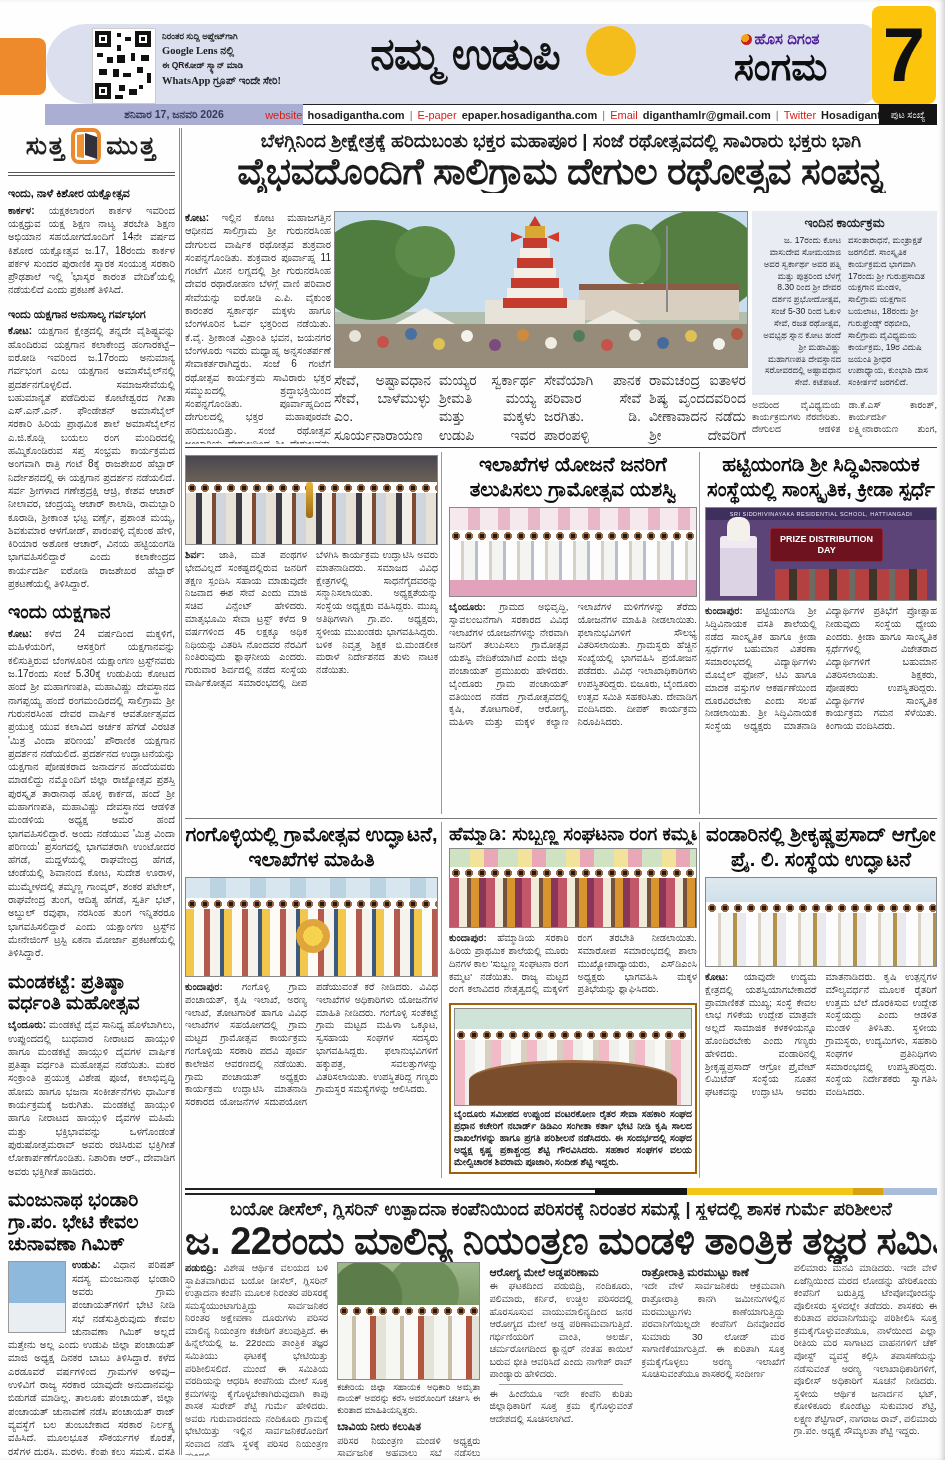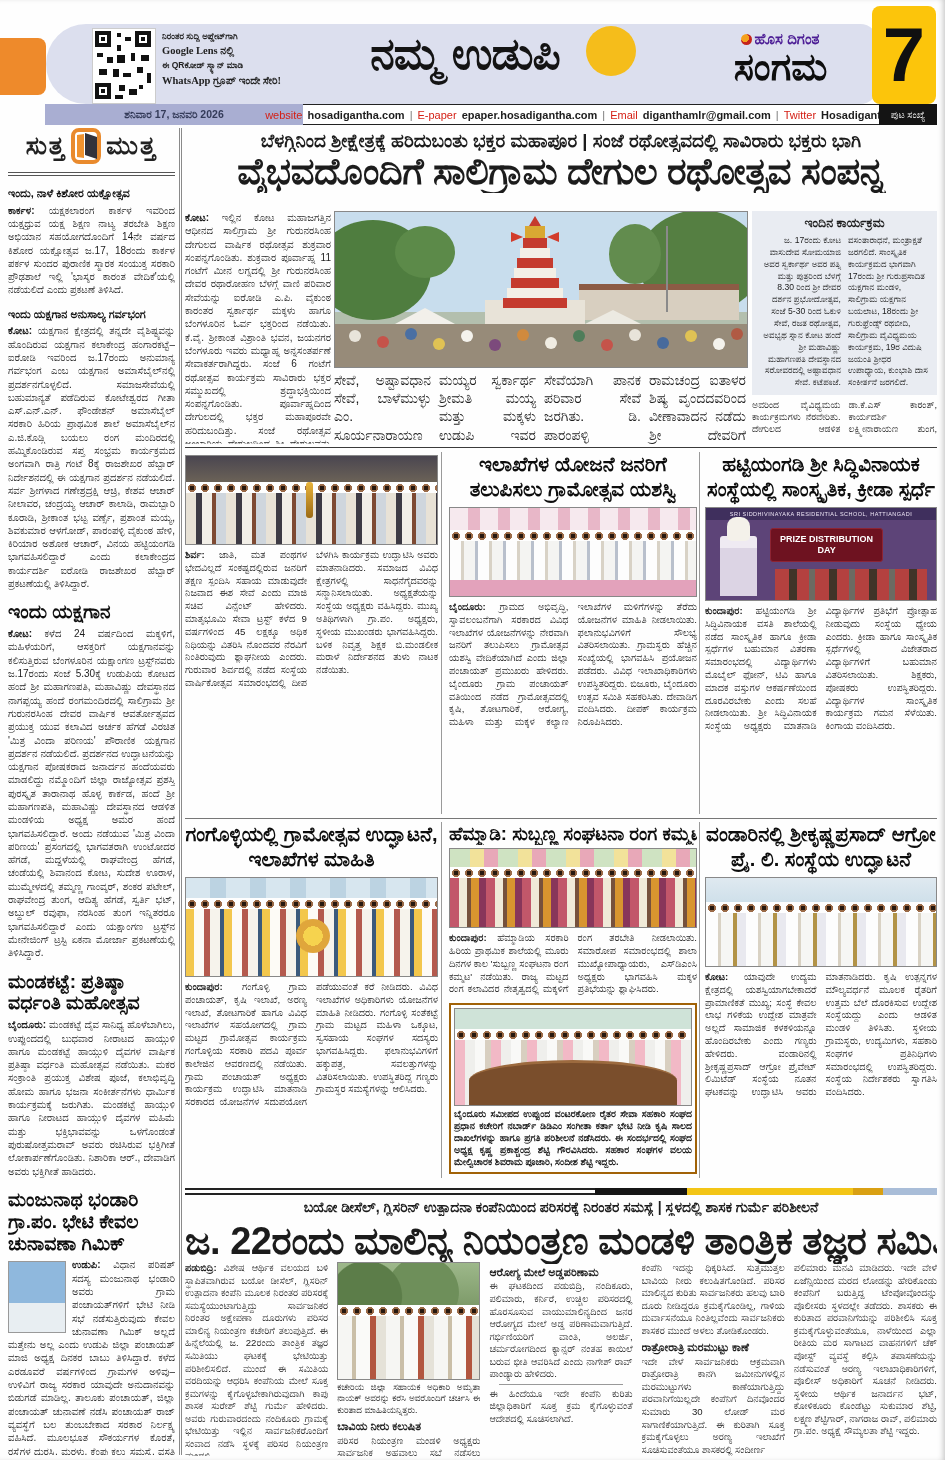--- a/index.html
+++ b/index.html
@@ -101,21 +101,21 @@
   .capblock .cap{font-weight:bold;font-size:9.3px;}
   .subhd{font-size:11px;font-weight:bold;margin:3px 0 1px;}
 
   
   .decobar{left:185px;top:1188px;width:752px;height:7px;display:flex;}
   .decobar .s1{width:410px;background:linear-gradient(#222 0 1.5px,transparent 1.5px 4.5px,#222 4.5px 6px);}
   .decobar .s2{width:92px;background:#151515;}
   .decobar .s3{width:166px;background:#f3c516;}
   .decobar .s4{width:30px;background:#d9a013;}
   .decobar .s5{flex:1;background:#a9bdd8;}
-  .kicker2{left:185px;top:1199px;width:752px;font-size:14px;font-weight:800;text-align:center;white-space:nowrap;}
+  .kicker2{left:185px;top:1199px;width:752px;font-size:18px;font-weight:800;text-align:center;white-space:nowrap;}
   .headline2{left:185px;top:1220px;width:752px;font-size:38px;font-weight:800;text-align:center;white-space:nowrap;letter-spacing:-0.5px;}
   .bot-cols{left:185px;top:1262px;width:752px;height:194px;display:flex;gap:9px;}
   .bot-cols>div{flex:1;font-size:9.6px;line-height:1.31;text-align:justify;overflow:hidden;}
   .bot-hr{border:0;border-top:1px solid #999;margin:3px 10px;}
 </style>
 </head>
 <body>
 
 <div class="page">
 
@@ -409,21 +409,20 @@
       <div class="subhd">ಬಾವಿಯ ನೀರು ಕಲುಷಿತ</div>
       <span>ಪರಿಸರ ನಿಯಂತ್ರಣ ಮಂಡಳಿ ಅಧ್ಯಕ್ಷರು ಸಾರ್ವಜನಿಕ ಅಹವಾಲು ಸಭೆ ನಡೆಸಲು ಕಾತರರಾಗಿ</span>
     </div>
     <div>
       <div class="subhd">ಆರೋಗ್ಯ ಮೇಲೆ ಅಡ್ಡಪರಿಣಾಮ</div>
       <span>ಈ ಘಟಕದಿಂದ ಪಡುಬಿದ್ರಿ, ನಂದಿಕೂರು, ಪಲಿಮಾರು, ಕರ್ನಿರೆ, ಉಚ್ಚಿಲ ಪರಿಸರದಲ್ಲಿ ಹೊರಸೂಸುವ ವಾಯುಮಾಲಿನ್ಯದಿಂದ ಜನರ ಆರೋಗ್ಯದ ಮೇಲೆ ಅಡ್ಡ ಪರಿಣಾಮವಾಗುತ್ತಿದೆ. ಗರ್ಭಿಣಿಯರಿಗೆ ವಾಂತಿ, ಅಲರ್ಜಿ, ಚರ್ಮರೋಗದಿಂದ ಕ್ಯಾನ್ಸರ್ ನಂತಹ ಕಾಯಿಲೆ ಬರುವ ಭೀತಿ ಆವರಿಸಿದೆ ಎಂದು ನಾಗೇಶ್ ರಾವ್ ಪಾಂಡ್ಯಾರು ಹೇಳಿದರು.</span>
       <hr class="bot-hr">
       <span>ಈ ಹಿಂದೆಯೂ ಇದೇ ಕಂಪೆನಿ ಕುರಿತು ಜಿಲ್ಲಾಧಿಕಾರಿಗೆ ಸೂಕ್ತ ಕ್ರಮ ಕೈಗೊಳ್ಳುವಂತೆ ಆದೇಶದಲ್ಲಿ ಸೂಚಿಸಲಾಗಿದೆ.</span>
     </div>
     <div>
-      <span>ಕಂಪೆನಿ ಇದನ್ನು ಧಿಕ್ಕರಿಸಿದೆ. ಸುತ್ತಮುತ್ತಲ ಬಾವಿಯ ನೀರು ಕಲುಷಿತಗೊಂಡಿದೆ. ಪರಿಸರ ಮಾಲಿನ್ಯದ ಕುರಿತು ಸಾರ್ವಜನಿಕರು ಹಲವು ಬಾರಿ ದೂರು ನೀಡಿದ್ದರೂ ಕ್ರಮಕೈಗೊಂಡಿಲ್ಲ, ಗಾಳಿಯ ದುರ್ವಾಸನೆಯೂ ನಿಂತಿಲ್ಲವೆಂದು ಸಾರ್ವಜನಿಕರು ಶಾಸಕರ ಮುಂದೆ ಅಳಲು ತೋಡಿಕೊಂಡರು.</span>
       <div class="subhd">ರಾತ್ರೋರಾತ್ರಿ ಮರಮುಟ್ಟು ಕಾಣೆ</div>
       <span>ಇದೇ ವೇಳೆ ಸಾರ್ವಜನಿಕರು ಆಕ್ರಮವಾಗಿ ರಾತ್ರೋರಾತ್ರಿ ಕಾನಗಿ ಜಮೀನುಗಳಲ್ಲಿನ ಮರಮುಟ್ಟುಗಳು ಕಾಣೆಯಾಗುತ್ತಿದ್ದು ಪರವಾನಿಗೆಯಿಲ್ಲದೇ ಕಂಪೆನಿಗೆ ದಿನವೊಂದರ ಸುಮಾರು 30 ಲೋಡ್ ಮರ ಸಾಗಾಣಿಕೆಯಾಗುತ್ತಿದೆ. ಈ ಕುರಿತಾಗಿ ಸೂಕ್ತ ಕ್ರಮಕೈಗೊಳ್ಳಲು ಅರಣ್ಯ ಇಲಾಖೆಗೆ ಸೂಚಿಸುವಂತೆಯೂ ಶಾಸಕರಲ್ಲಿ ಸಂದೀರ್ಣ</span>
     </div>
     <div>
       <span>ಪಲಿಮಾರು ಮನವಿ ಮಾಡಿದರು. ಇದೇ ವೇಳೆ ಏಜೆನ್ಸಿಯಿಂದ ಮರದ ಲೋಡನ್ನು ಹೇರಿಕೊಂಡು ಕಂಪೆನಿಗೆ ಬರುತ್ತಿದ್ದ ಟೆಂಪೋವೊಂದನ್ನು ಪೊಲೀಸರು ಸ್ಥಳದಲ್ಲೇ ತಡೆದರು. ಶಾಸಕರು ಈ ಕುರಿತಾದ ಪರವಾನಿಗೆಯನ್ನು ಪರಿಶೀಲಿಸಿ ಸೂಕ್ತ ಕ್ರಮಕೈಗೊಳ್ಳುವಂತೆಯೂ, ನಾಳೆಯಿಂದ ಎಲ್ಲಾ ರೀತಿಯ ಮರ ಸಾಗಾಟದ ವಾಹನಗಳಿಗೆ ಚೆಕ್ ಪೋಸ್ಟ್ ವ್ಯವಸ್ಥೆ ಕಲ್ಪಿಸಿ ತಪಾಸಣೆಯನ್ನು ನಡೆಸುವಂತೆ ಅರಣ್ಯ ಇಲಾಖಾಧಿಕಾರಿಗಳಿಗೆ, ಪೊಲೀಸ್ ಅಧಿಕಾರಿಗೆ ಸೂಚನೆ ನೀಡಿದರು. ಸ್ಥಳೀಯ ಆರ್ಥಿಕ ಜನಾರ್ದನ ಭಟ್, ಕೋಳಿಕೂರು ಕೊಂಡೆಟ್ಟು ಸುಕುಮಾರ ಶೆಟ್ಟಿ, ಲಕ್ಷ್ಮಣ ಶೆಟ್ಟಿಗಾರ್, ನಾಗರಾಜ ರಾವ್, ಪಲಿಮಾರು ಗ್ರಾ.ಪಂ. ಅಧ್ಯಕ್ಷೆ ಸೌಮ್ಯಲತಾ ಶೆಟ್ಟಿ ಇದ್ದರು.</span>
     </div>
   </div>
 
 </div>
 

